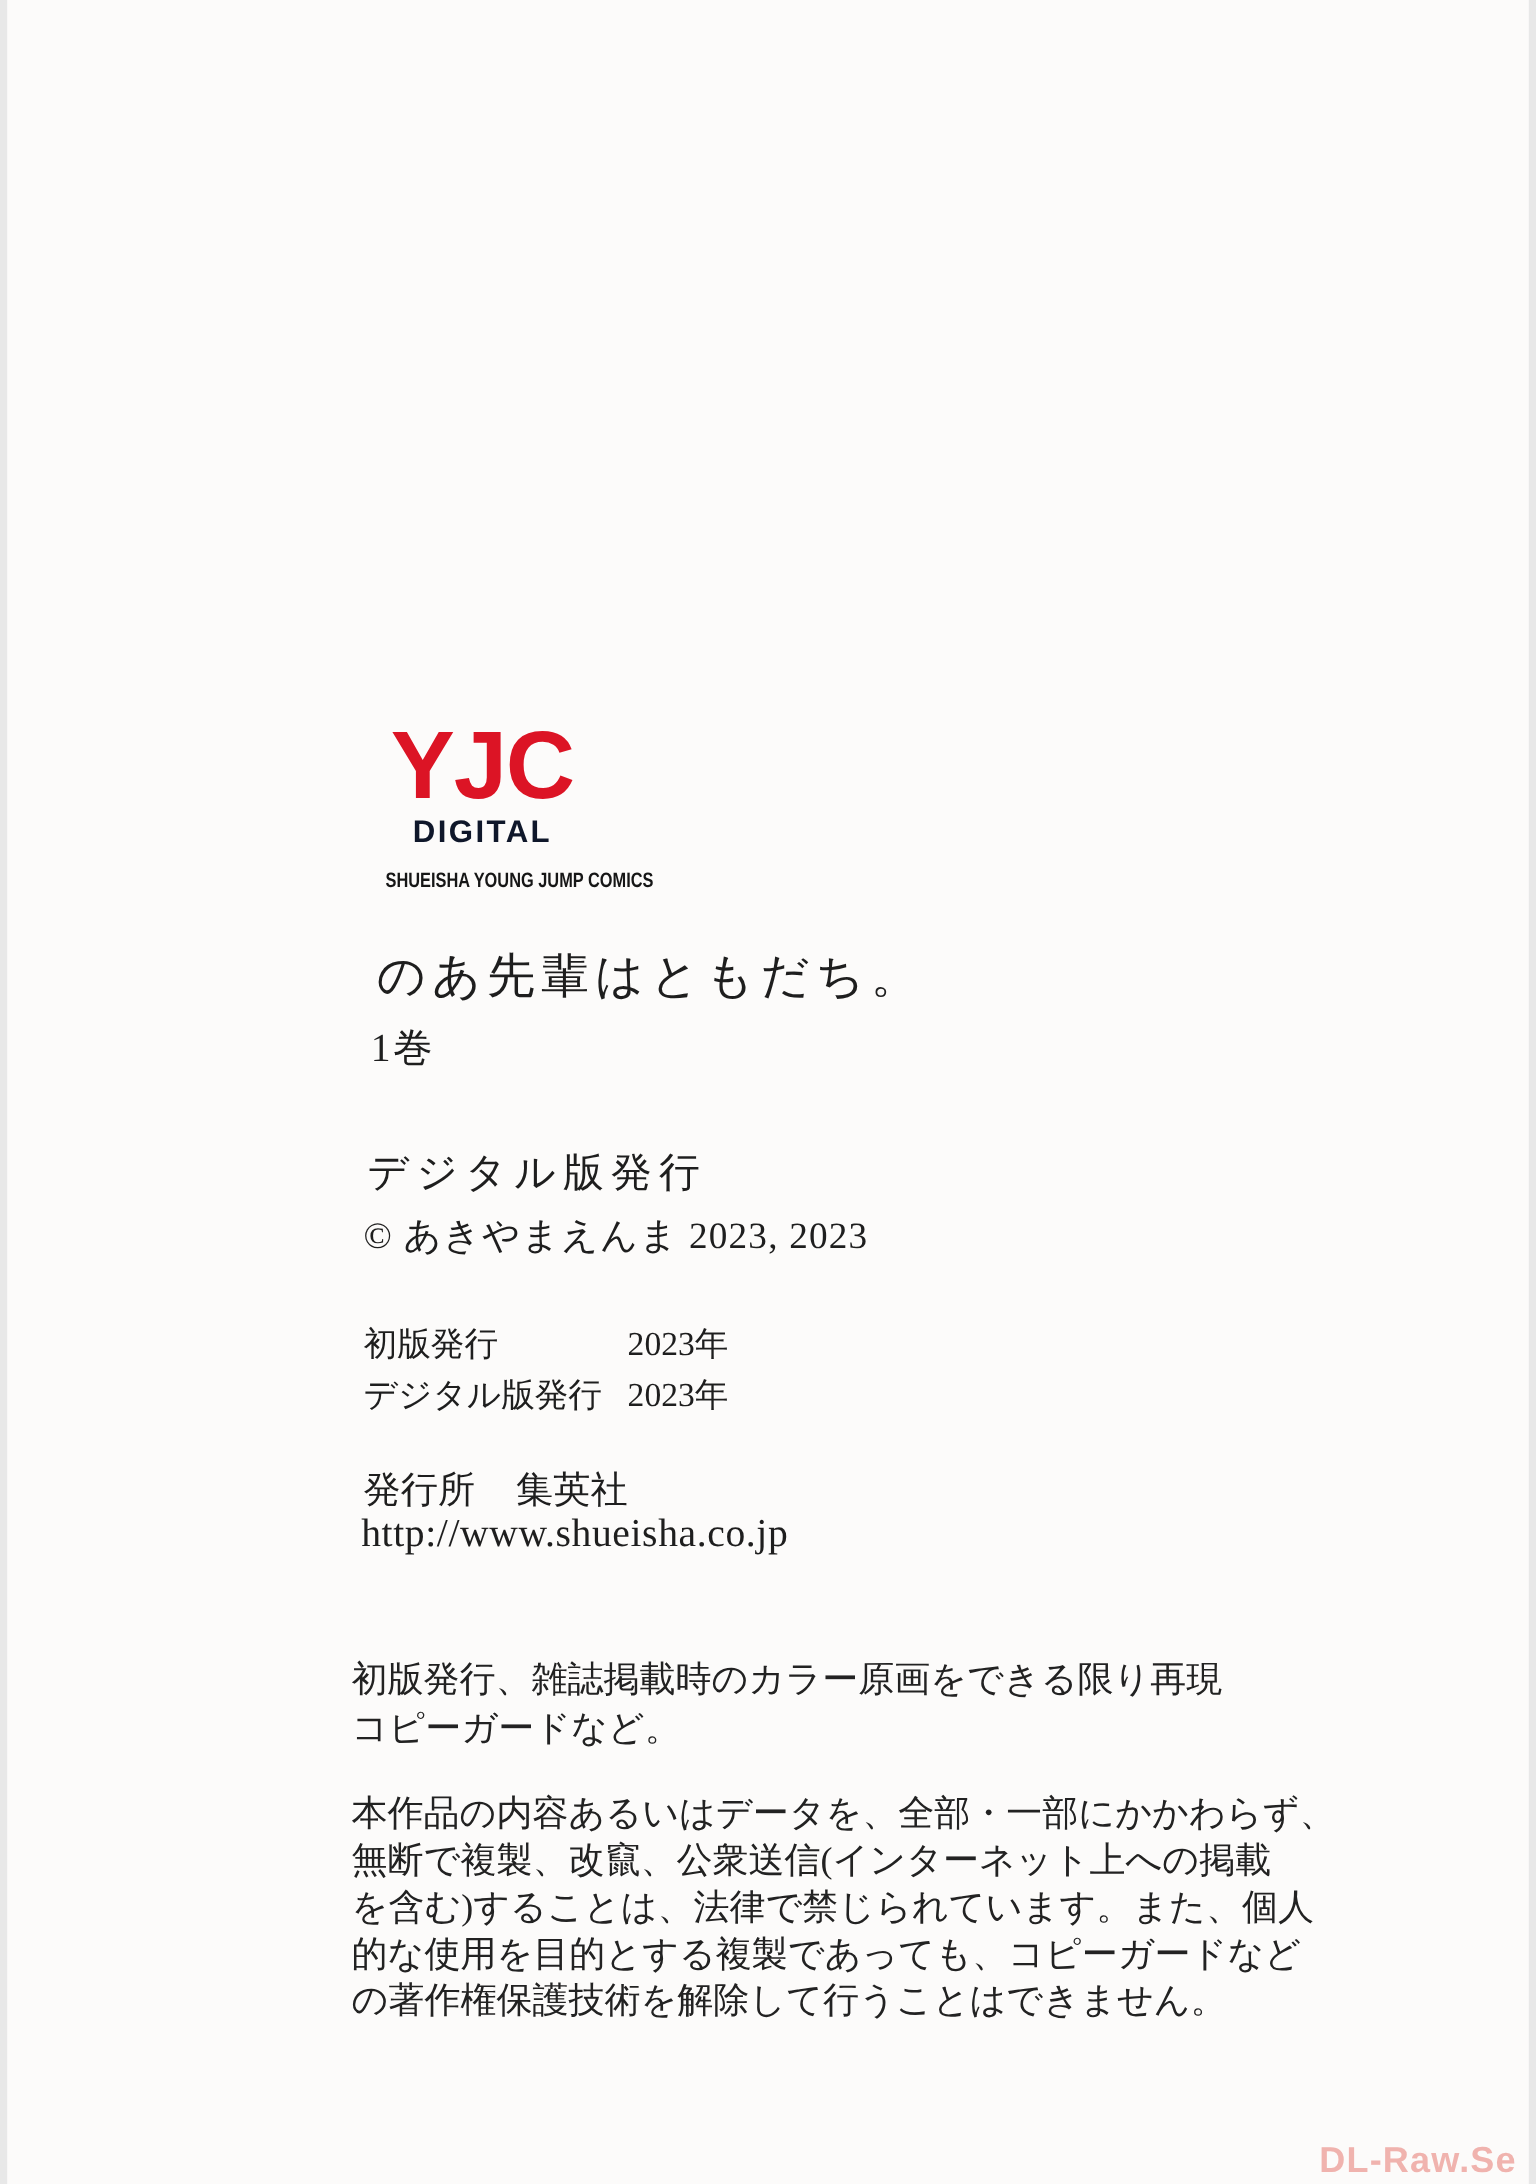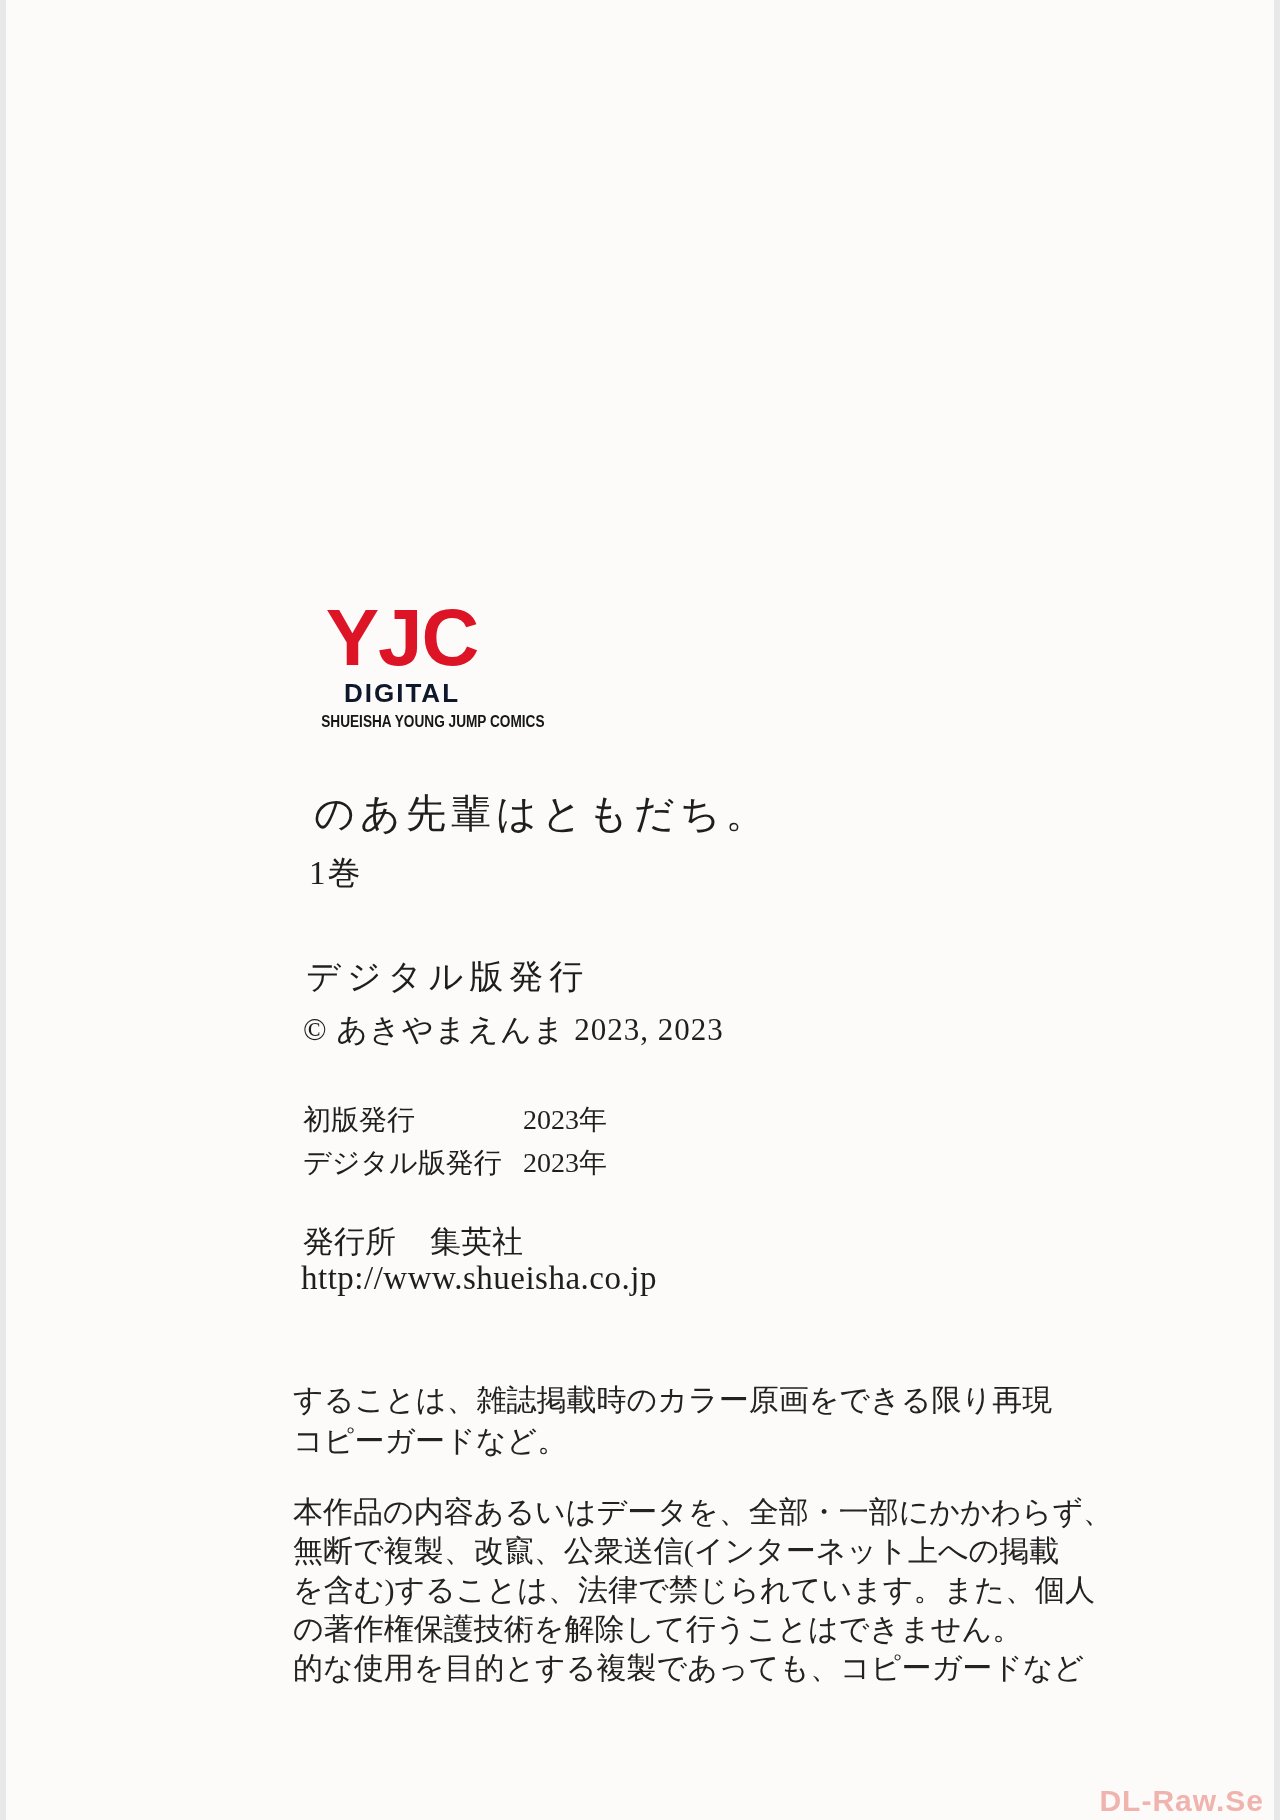--- a/index.html
+++ b/index.html
@@ -37,21 +37,21 @@
   .logo-digital {
     margin-top: 9px;
     font-size: 26px;
     font-weight: 800;
     letter-spacing: 2px;
     color: #0f172a;
     line-height: 1;
     white-space: nowrap;
   }
   .logo-tagline {
-    margin-top: 7px;
+    margin-top: 21px;
     font-size: 15.5px;
     font-weight: 700;
     color: #161616;
     line-height: 1;
     white-space: nowrap;
   }
   .logo-tagline .squeeze {
     display: inline-block;
     transform: scaleX(0.88) scaleY(1.12);
     transform-origin: center;
@@ -168,27 +168,27 @@
   <div class="pub-row pub-row-2">
     <span class="pub-label">デジタル版発行</span><span>2023年</span>
   </div>
 
   <div class="publisher-line">
     <span>発行所</span><span class="gap"></span><span>集英社</span>
   </div>
   <div class="publisher-url">http://www.shueisha.co.jp</div>
 
   <div class="notice notice-1">
-    <div class="line">することは、雑誌掲載時のカラー原画をできる限り再現</div>
+    <div class="line">初版発行、雑誌掲載時のカラー原画をできる限り再現</div>
     <div class="line">コピーガードなど。</div>
   </div>
 
   <div class="notice notice-2">
     <div class="line">本作品の内容あるいはデータを、全部・一部にかかわらず、</div>
     <div class="line">無断で複製、改竄、公衆送信(インターネット上への掲載</div>
     <div class="line">を含む)することは、法律で禁じられています。また、個人</div>
+    <div class="line">的な使用を目的とする複製であっても、コピーガードなど</div>
     <div class="line">の著作権保護技術を解除して行うことはできません。</div>
-    <div class="line">的な使用を目的とする複製であっても、コピーガードなど</div>
   </div>
 
   <div class="watermark" style="color: rgb(240, 179, 174);">DL-Raw.Se</div>
 
 </div>
 
 </body></html>

